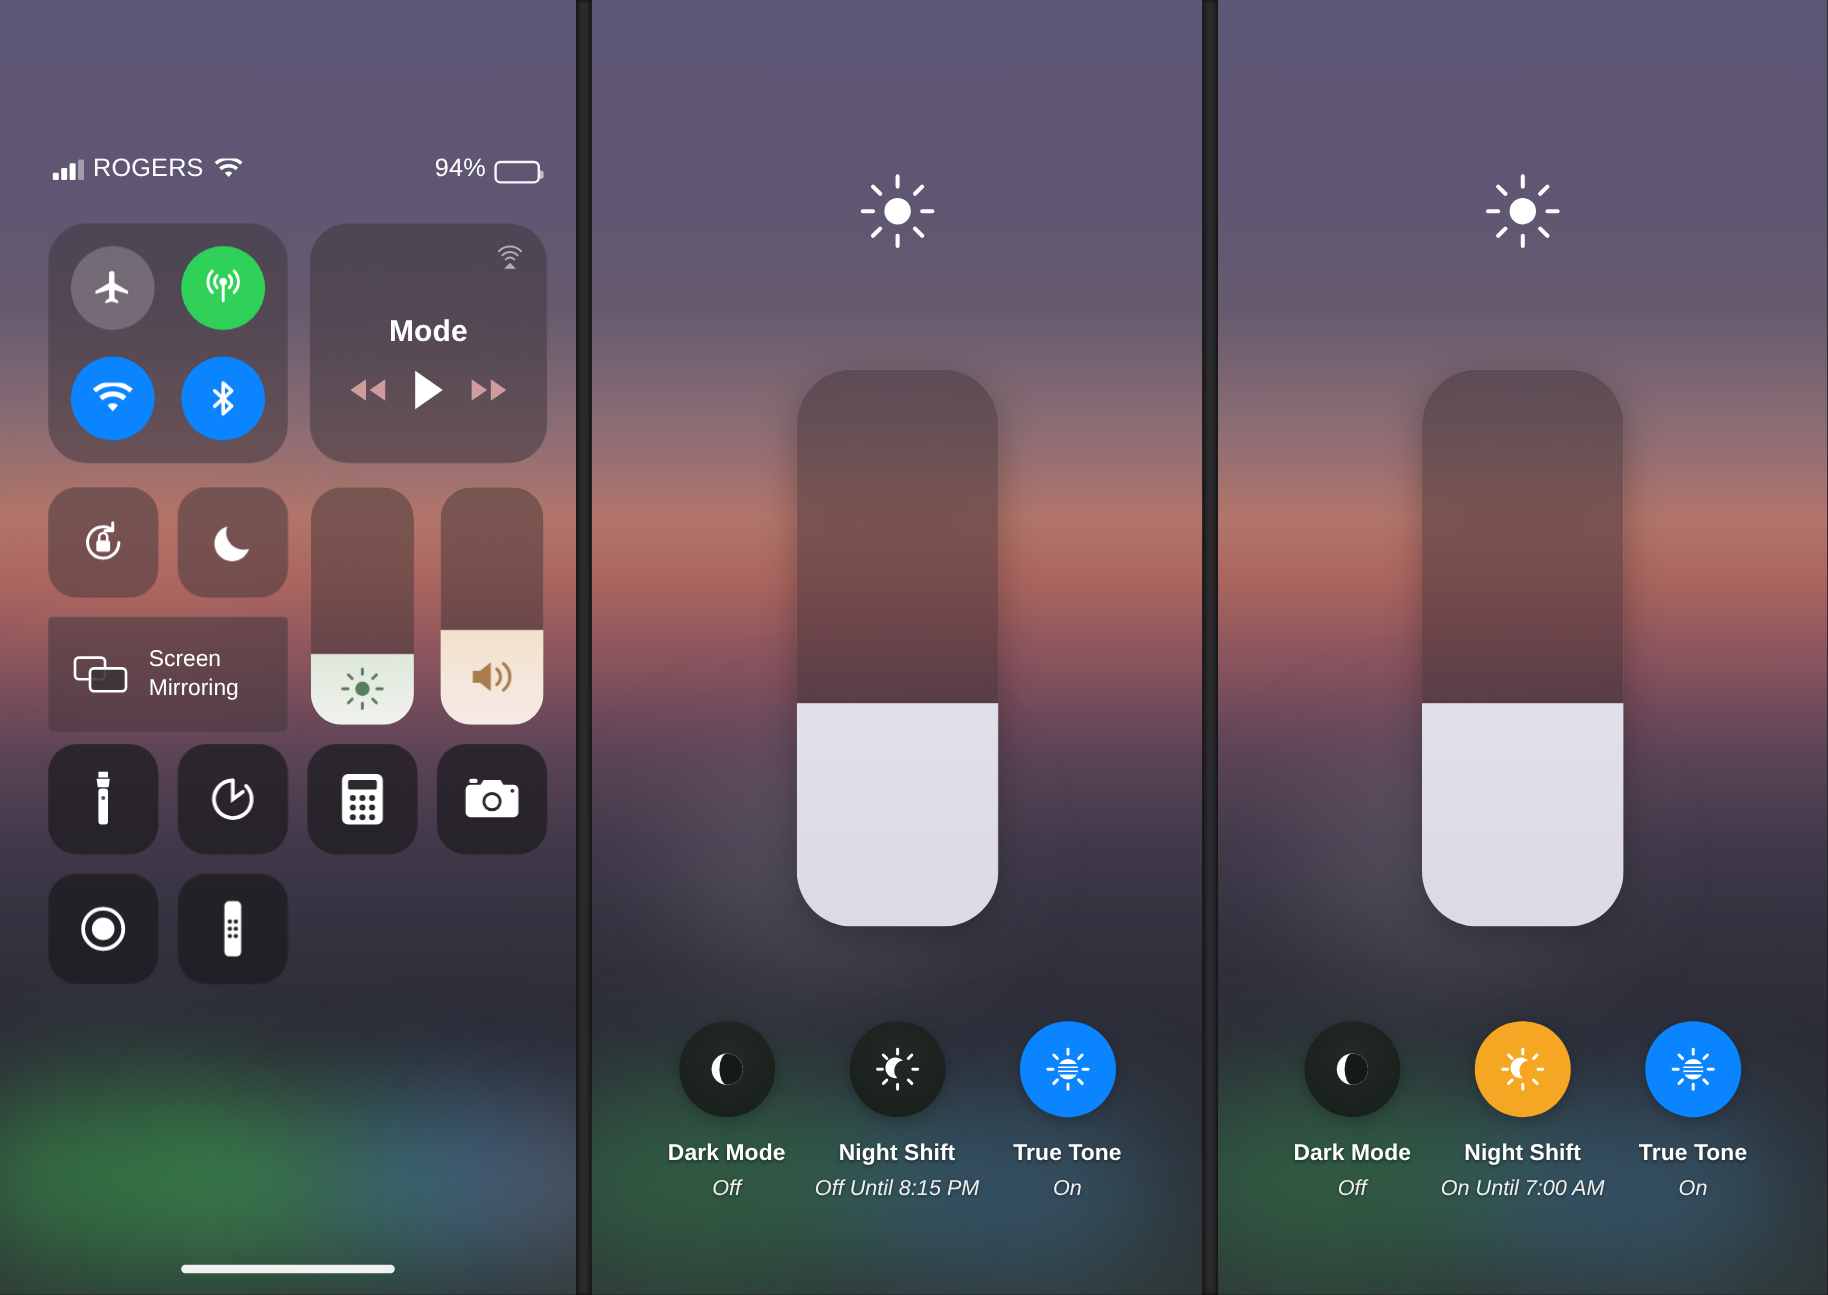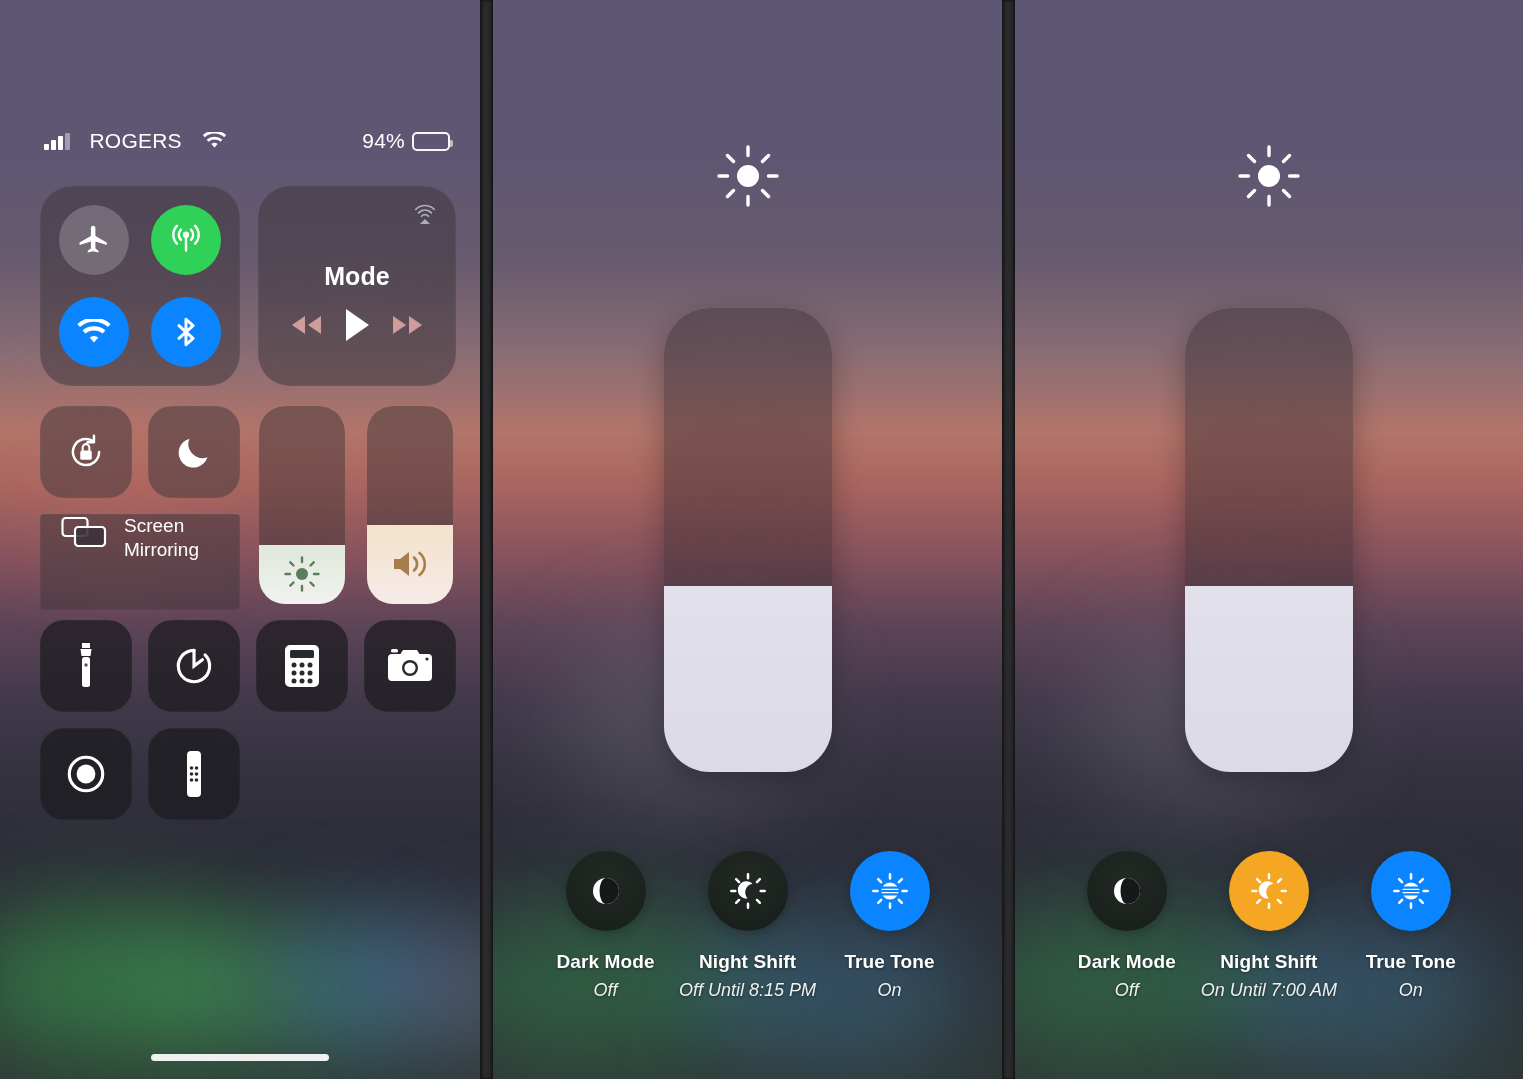--- a/index.html
+++ b/index.html
@@ -23,22 +23,22 @@
       #33323f 72%, #2c2d37 80%, #2b2f35 88%, #2e3736 100%);
   }
   .blob { position:absolute; border-radius:50%; filter:blur(46px); }
   .sep { width:13px; height:1079px; background:#2a2a2c; flex:0 0 auto;
          box-shadow:inset 2px 0 3px rgba(0,0,0,.5), inset -2px 0 3px rgba(0,0,0,.5); }
 
   
   #left { width:500px; }
   .statusbar { position:absolute; top:122px; left:0; width:500px; height:38px;
                display:flex; align-items:center; color:#fff; }
-  .sb-left { display:flex; align-items:center; gap:20px; margin-left:44px; }
-  .sb-right { position:absolute; right:50px; display:flex; align-items:center; gap:7px; }
+  .sb-left { display:flex; align-items:center; gap:8px; margin-left:44px; }
+  .sb-right { position:absolute; right:50px; display:flex; align-items:flex-end; gap:7px; }
   .carrier { font-size:21px; letter-spacing:.2px; font-weight:400; }
   .batt-pct { font-size:21px; letter-spacing:.2px; }
 
   .bars { display:flex; align-items:flex-end; gap:2.5px; height:17px; }
   .bars i { display:block; width:4.5px; background:#fff; border-radius:1px; }
   .bars i:nth-child(1){height:6px;} .bars i:nth-child(2){height:10px;}
   .bars i:nth-child(3){height:14px;} .bars i:nth-child(4){height:17px;opacity:.42;}
 
   .battery { position:relative; width:38px; height:19px; border:2px solid rgba(255,255,255,.95);
              border-radius:5px; padding:2px; }
@@ -65,21 +65,21 @@
   .music-title { position:absolute; top:76px; left:0; right:0; text-align:center;
                  color:#fff; font-size:25px; font-weight:600; letter-spacing:.1px; }
   .music-ctrl { position:absolute; bottom:44px; left:0; right:0;
                 display:flex; align-items:center; justify-content:space-around; padding:0 22px; }
 
   #m-rot { left:40px; top:406px; width:92px; height:92px; border-radius:24px;
            display:flex; align-items:center; justify-content:center; }
   #m-dnd { left:148px; top:406px; width:92px; height:92px; border-radius:24px;
            display:flex; align-items:center; justify-content:center; }
   #m-mirror { left:40px; top:514px; width:200px; height:96px; border-radius:4px;
-              display:flex; align-items:flex-start; gap:16px; padding-left:20px; }
+              display:flex; align-items:center; gap:16px; padding-left:20px; }
   .mirror-lbl { color:#fff; font-size:19px; line-height:24px; font-weight:400; }
 
   .slider-sm { position:absolute; top:406px; width:86px; height:198px; border-radius:26px;
                overflow:hidden; box-shadow:inset 0 0 0 .5px rgba(255,255,255,.07); }
   #sl-bright { left:259px; }
   #sl-vol { left:367px; }
   .sl-track { position:absolute; inset:0; background:rgba(58,48,52,.45);
               backdrop-filter:blur(22px); -webkit-backdrop-filter:blur(22px); }
   .sl-fill { position:absolute; left:0; right:0; bottom:0;
              background:rgba(255,255,255,.90); display:flex;

